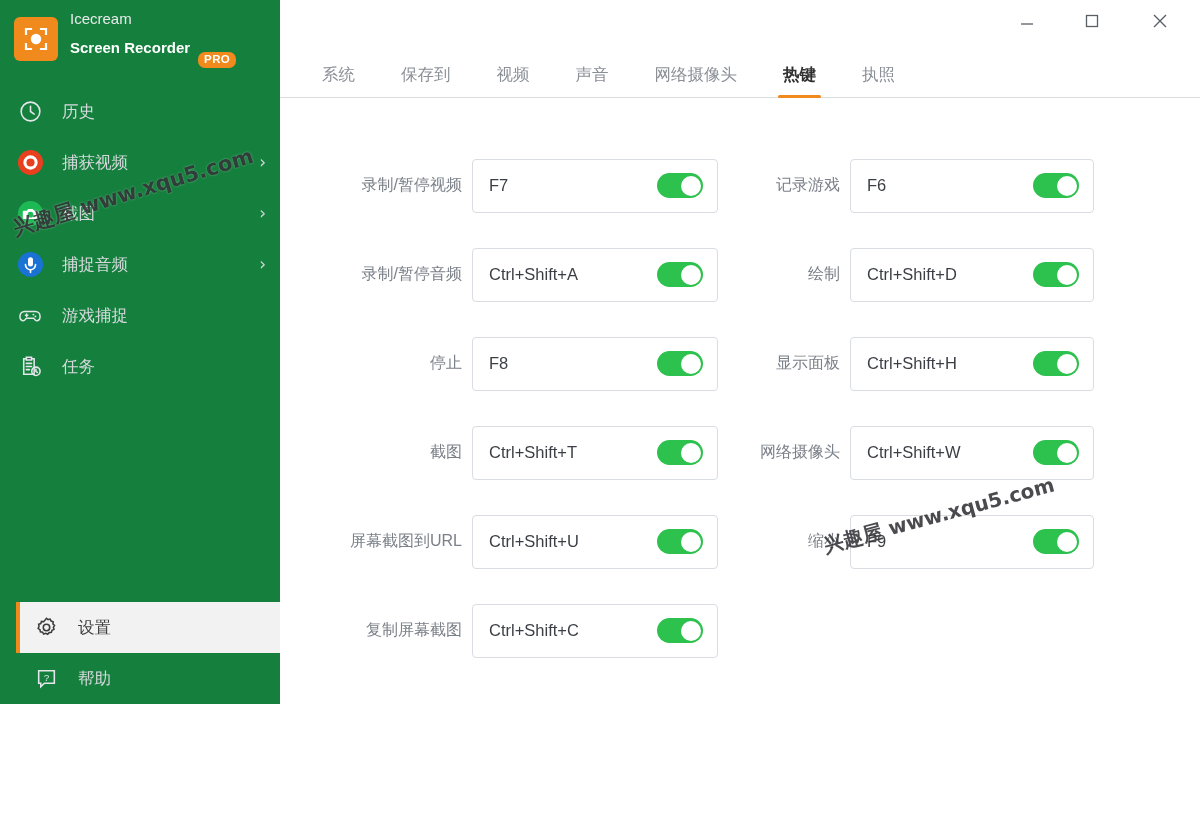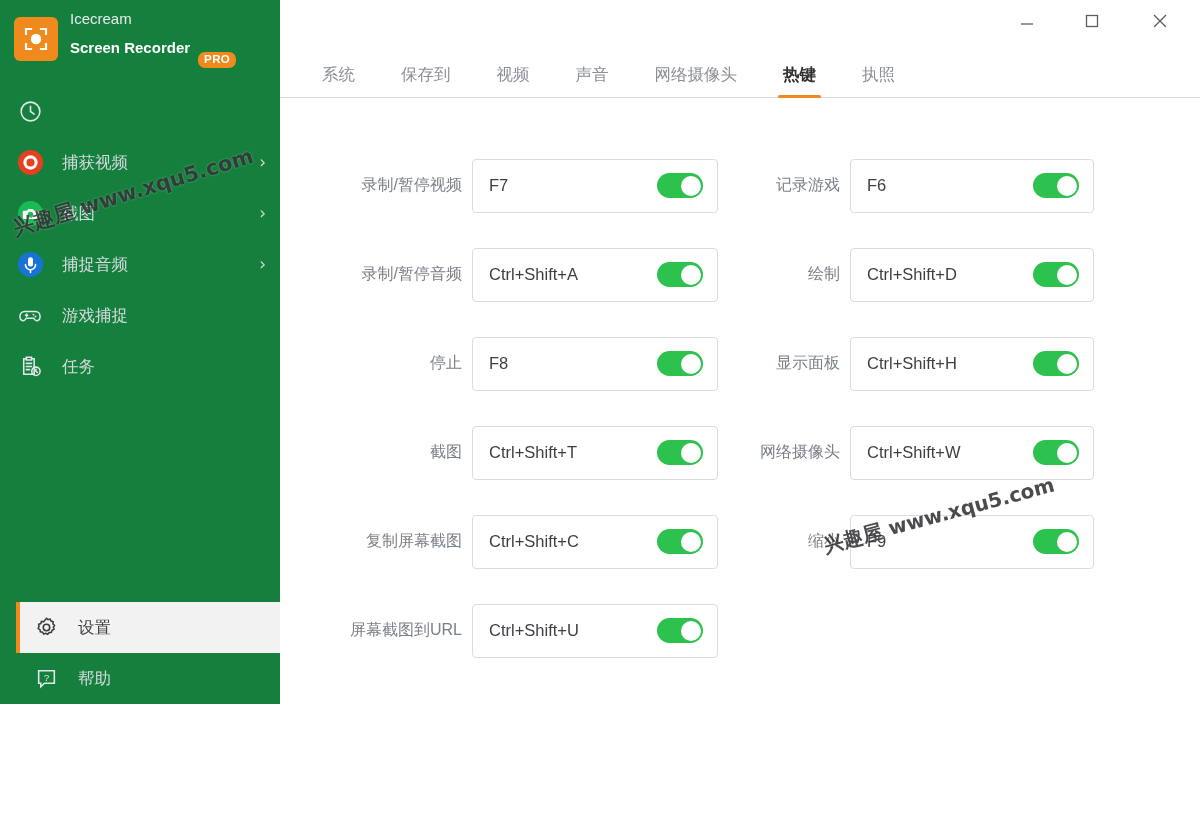--- a/index.html
+++ b/index.html
@@ -304,20 +304,21 @@
 
     <nav class="nav">
 
       <div class="nav-item">
         <span class="nav-icon">
           <svg width="25" height="25" viewBox="0 0 24 24" fill="none" stroke="#e3e7ea" stroke-width="1.5">
             <circle cx="12" cy="12" r="9"></circle>
             <path d="M12 7 V12 L15.5 14.5" stroke-linecap="round"></path>
           </svg>
         </span>
+        <span class="nav-label">历史</span>
         <span class="nav-chevron"></span>
       </div>
 
       <div class="nav-item">
         <span class="nav-icon">
           <svg width="27" height="27" viewBox="0 0 28 28">
             <circle cx="14" cy="14" r="13" fill="#e8401f"></circle>
             <circle cx="14" cy="14" r="7.4" fill="#ffffff"></circle>
             <circle cx="14" cy="14" r="4.2" fill="#e8401f"></circle>
           </svg>
@@ -469,33 +470,33 @@
           <div class="hk-label">截图</div>
           <div class="hk-field">
             <span class="hk-value">Ctrl+Shift+T</span>
             <span class="toggle">
                 <span class="knob"></span>
               </span>
           </div>
         </div>
 
         <div class="hk-row">
+          <div class="hk-label">屏幕截图到URL</div>
+          <div class="hk-field">
+            <span class="hk-value">Ctrl+Shift+U</span>
+            <span class="toggle">
+                <span class="knob"></span>
+              </span>
+          </div>
+        </div>
+
+        <div class="hk-row">
           <div class="hk-label">复制屏幕截图</div>
           <div class="hk-field">
             <span class="hk-value">Ctrl+Shift+C</span>
-            <span class="toggle">
-                <span class="knob"></span>
-              </span>
-          </div>
-        </div>
-
-        <div class="hk-row">
-          <div class="hk-label">屏幕截图到URL</div>
-          <div class="hk-field">
-            <span class="hk-value">Ctrl+Shift+U</span>
             <span class="toggle">
                 <span class="knob"></span>
               </span>
           </div>
         </div>
       </div>
 
       <div class="col col-right">
 
         <div class="hk-row">

